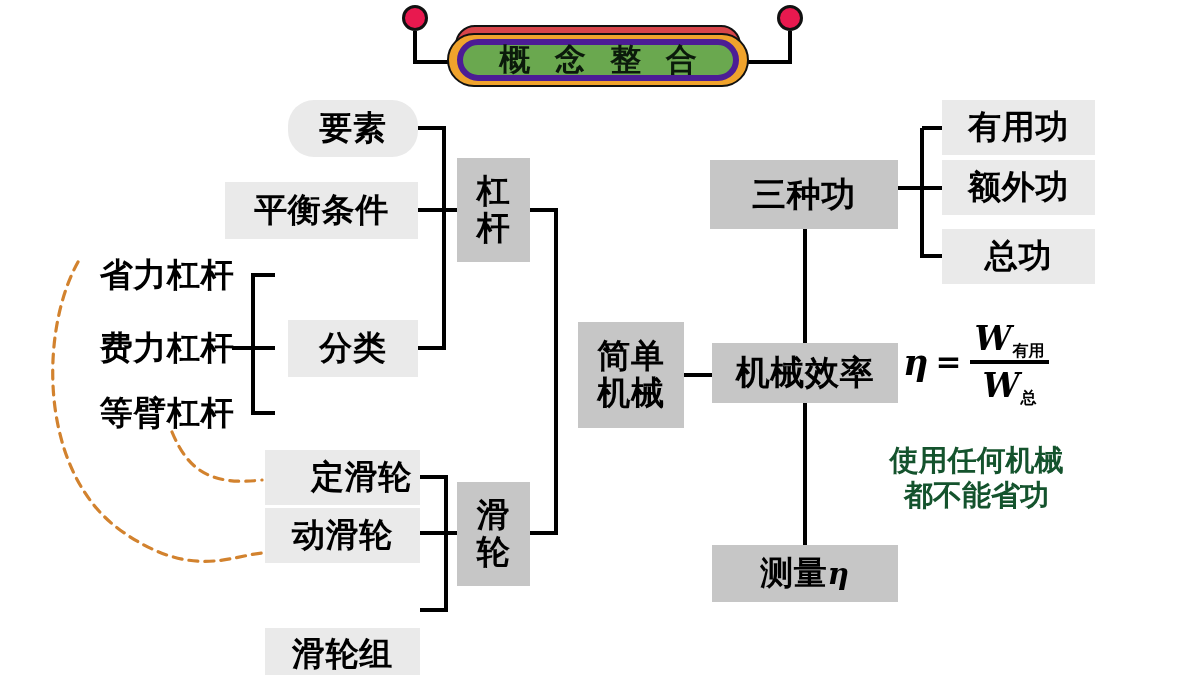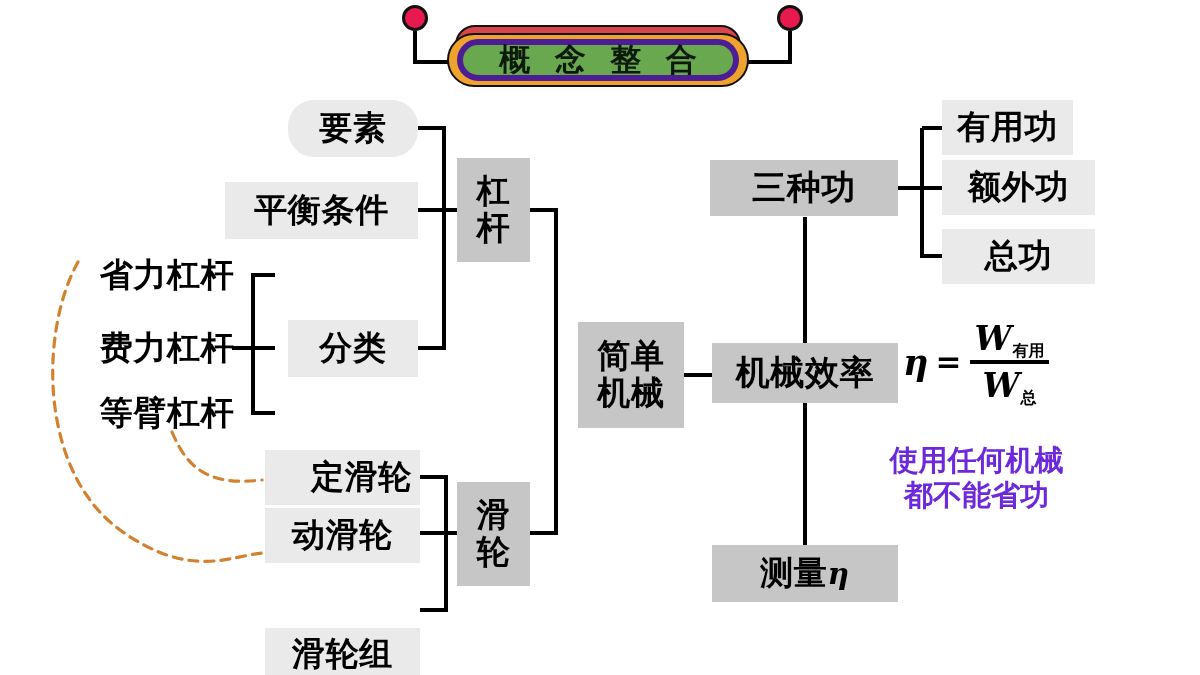--- a/index.html
+++ b/index.html
@@ -83,21 +83,21 @@
   #frac .sub{
     font-style:normal;font-weight:700;font-size:16px;
     font-family:"DejaVu Sans","Liberation Sans",sans-serif;
     margin-left:1px;position:relative;top:4px;
   }
   #frac .bar{width:100%;height:4px;background:#000;margin:1px 0;}
 
   
   #note{
     position:absolute;left:869px;top:443px;z-index:3;
-    color:#6d28d9;font-weight:700;font-size:29px;line-height:1.22;
+    color:#14532d;font-weight:700;font-size:29px;line-height:1.22;
     text-align:center;width:215px;
     font-family:"DejaVu Serif","Liberation Serif",serif;
   }
   #note div{white-space:pre;}
 
   .eta-inline{
     font-family:"DejaVu Serif","Liberation Serif",serif;
     font-style:italic;font-size:0.9em;
   }
 </style>
@@ -175,23 +175,23 @@
   <div class="node dark vert" style="left:457px;top:482px;width:73px;height:104px;font-size:33px;">
     <span>滑</span>
     <span>轮</span>
   </div>
 
   <div class="node dark vert" style="left:578px;top:322px;width:106px;height:106px;font-size:33px;">
     <span>简单</span>
     <span>机械</span>
   </div>
 
-  <div class="node dark" style="left:710px;top:160px;width:188px;height:56px;font-size:34px;">三种功</div>
-
-  <div class="node lite" style="left:942px;top:100px;width:131px;height:55px;font-size:33px;">有用功</div>
+  <div class="node dark" style="left:710px;top:160px;width:188px;height:69px;font-size:34px;">三种功</div>
+
+  <div class="node lite" style="left:942px;top:100px;width:153px;height:55px;font-size:33px;">有用功</div>
   <div class="node lite" style="left:942px;top:160px;width:153px;height:55px;font-size:33px;">额外功</div>
   <div class="node lite" style="left:942px;top:229px;width:153px;height:55px;font-size:33px;">总功</div>
 
   <div class="node dark" style="left:712px;top:343px;width:186px;height:60px;font-size:34px;">机械效率</div>
 
   <div id="formula">
     <span class="eta">η</span>
     <span class="eq">=</span>
     <span id="frac">
       <span class="num">

